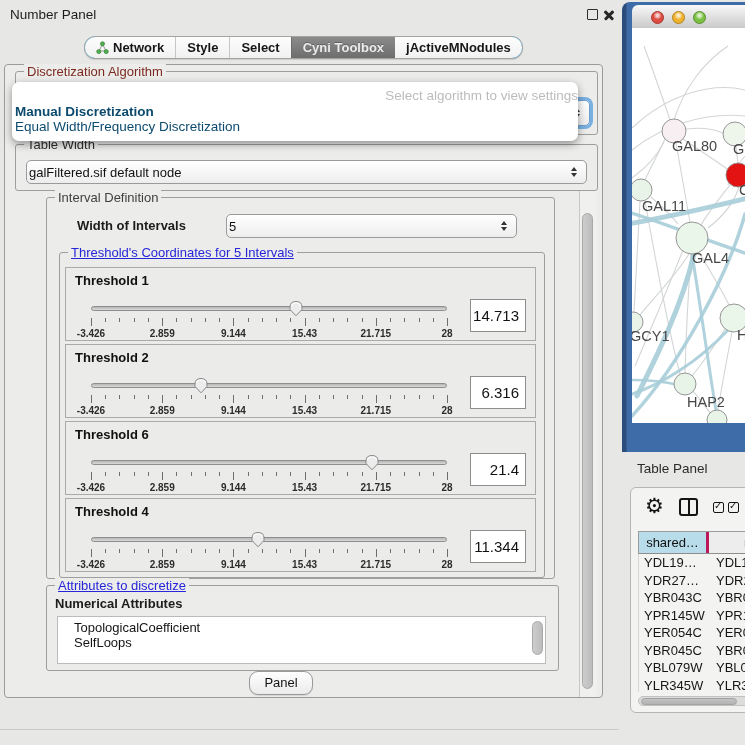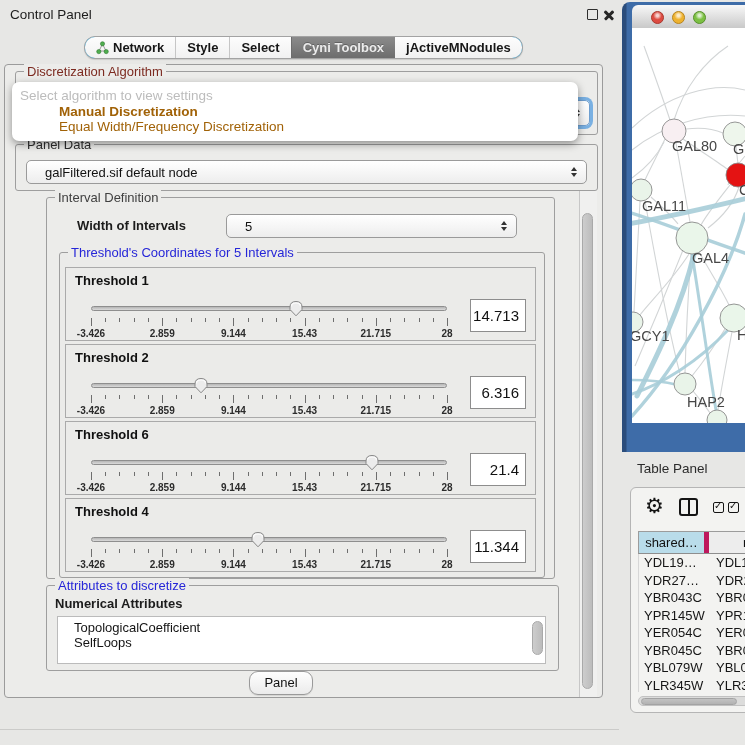--- a/index.html
+++ b/index.html
@@ -20,35 +20,35 @@
   .seg{display:flex;align-items:center;gap:4px;padding:0 11px;font-size:13px;font-weight:bold;color:#161616;background:linear-gradient(#fdfdfd,#f1f1f1);border-left:1px solid #c6c6c6;white-space:nowrap;cursor:default;}
   .seg:first-child{border-left:none;}
   .seg.selected{background:linear-gradient(#8b8b8b,#6d6d6d);color:#ececec;border-left-color:#6d6d6d;text-shadow:0 -1px 0 rgba(0,0,0,.25);}
   .seg.selected + .seg{border-left:none;}
 
   
   .main-panel{position:absolute;left:4px;top:64px;width:599px;height:634px;background:#ececea;border:1px solid #9b9b9b;border-radius:4px;box-sizing:border-box;}
   .group{position:absolute;border:1px solid #9e9e9e;border-radius:3px;background:#ececea;}
   .gt{position:absolute;top:-8px;left:8px;background:#ececea;padding:0 3px;font-size:13px;line-height:15px;white-space:nowrap;}
   .t-green{color:#404040;}
-  .t-blue{color:#2626d8;}
+  .t-blue{color:#2626d8;text-decoration:underline;}
   .t-maroon{color:#7c2a20;}
   .t-dark{color:#2e2e2e;}
 
-  .combo{position:absolute;background:linear-gradient(#ffffff,#ededed);border:1px solid #9a9a9a;border-radius:5px;box-sizing:border-box;font-size:13px;color:#111;display:flex;align-items:center;padding-left:18px;cursor:default;}
+  .combo{position:absolute;background:linear-gradient(#ffffff,#ededed);border:1px solid #9a9a9a;border-radius:5px;box-sizing:border-box;font-size:13px;color:#111;display:flex;align-items:center;padding-left:2px;cursor:default;}
   .combo.focused{box-shadow:0 0 0 3px #79b0e2;border-color:#6f9fd0;}
   .updown{position:absolute;right:9px;top:50%;transform:translateY(-50%);display:flex;flex-direction:column;gap:2px;}
   .updown i{display:block;width:0;height:0;border-left:3.5px solid transparent;border-right:3.5px solid transparent;}
   .updown .up{border-bottom:4px solid #333;}
   .updown .down{border-top:4px solid #333;}
 
   
   .popup{position:absolute;left:12px;top:82px;width:566px;height:59px;background:#fff;border-radius:7px;box-shadow:0 3px 8px rgba(0,0,0,.4);z-index:50;overflow:hidden;}
-  .popup .hint{position:absolute;left:8px;right:0;top:6px;text-align:left;color:#bcbcbc;font-size:13.5px;}
-  .popup .pitem{position:absolute;left:3px;font-size:13.5px;color:#a16207;white-space:nowrap;margin-left:44px;}
+  .popup .hint{position:absolute;left:8px;right:0;top:6px;text-align:right;color:#bcbcbc;font-size:13.5px;}
+  .popup .pitem{position:absolute;left:3px;font-size:13.5px;color:#0c4a6e;white-space:nowrap;}
 
   
   .vscroll{position:absolute;background:#f0f0ef;border-left:1px solid #c7c7c7;}
   .vthumb{position:absolute;left:2px;width:11px;background:linear-gradient(90deg,#cdcdcd,#bcbcbc);border:1px solid #a9a9a9;border-radius:6px;box-sizing:border-box;}
   .hscroll{position:absolute;background:#dcdcdb;border:1px solid #c2c2c2;border-radius:5px;box-sizing:border-box;}
   .hthumb{position:absolute;top:1px;height:7px;background:linear-gradient(#c3c3c3,#b2b2b2);border:1px solid #a3a3a3;border-radius:4px;box-sizing:border-box;}
 
   
   .tpanel{position:absolute;left:5px;width:471px;height:74px;border:1px solid #aaaaaa;background:#ebebe9;box-sizing:border-box;}
   .tpanel .tlabel{position:absolute;left:9px;top:5px;font-weight:bold;font-size:13px;color:#101010;}
@@ -83,34 +83,34 @@
   .tpanel-box{position:absolute;left:630px;top:487px;width:122px;height:226px;background:#f3f3f1;border:1px solid #b5b5b5;border-radius:6px;box-sizing:border-box;overflow:hidden;}
   .gear{position:absolute;left:14px;top:6px;font-size:21px;color:#141414;}
   .split-icon{position:absolute;left:48px;top:10px;width:19px;height:18px;border:2px solid #141414;border-radius:3px;box-sizing:border-box;}
   .split-icon i{position:absolute;left:50%;top:0;width:2px;height:100%;background:#141414;transform:translateX(-50%);}
   .cb{position:absolute;top:14px;width:11px;height:11px;border:1.6px solid #141414;border-radius:2px;box-sizing:border-box;}
   .cb span{position:absolute;left:0px;top:-3px;font-size:10px;font-weight:bold;color:#141414;}
   .cb1{left:82px;} .cb2{left:97px;}
 
   .grid{position:absolute;left:7px;top:43px;width:160px;height:164px;overflow:hidden;font-size:13px;}
   .grid-header{display:flex;height:23px;border:1px solid #9c9c9c;border-bottom:1px solid #8e8e8e;box-sizing:border-box;}
-  .gh-cell{display:flex;align-items:center;justify-content:center;border-right:5px solid #be185d;box-sizing:border-box;color:#111;background:#ededed;}
+  .gh-cell{display:flex;align-items:center;justify-content:center;border-right:3px solid #be185d;box-sizing:border-box;color:#111;background:#ededed;}
   .gh-cell.sel{background:#b9dcea;}
   .grid-rows{overflow:hidden;height:138px;border-left:1px solid #d7d7d7;}
   .grow{display:flex;height:17.5px;align-items:center;color:#161616;}
   .gcell{overflow:hidden;white-space:nowrap;box-sizing:border-box;}
 
   svg text{font-family:"Liberation Sans","DejaVu Sans",sans-serif;}
 </style>
 </head>
 <body>
 
 <div id="app">
 
-  <div class="cp-title">Control Panel</div>
+  <div class="cp-title">Number Panel</div>
   <div class="win-btn min-box"></div>
   <div class="win-btn close-x">
       <i></i>
       <i></i>
     </div>
 
   <div class="seg-group" style="left:84px;top:36px;" id="top-tabs">
       <div class="seg">
         <svg width="13" height="14" viewBox="0 0 13 14">
           <path d="M6.5,3 L3,10 M6.5,3 L10,10 M3,10 L10,10" stroke="#9a9a9a" stroke-width="1" fill="none"></path>
@@ -140,21 +140,21 @@
       <span class="gt t-maroon">Discretization Algorithm</span>
       <div class="combo focused" style="left:8px;top:28px;width:566px;height:26px;">
         <span class="updown">
             <i class="up"></i>
             <i class="down"></i>
           </span>
       </div>
     </div>
 
     <div class="group" style="left:10px;top:79px;width:581px;height:45px;">
-      <span class="gt t-dark">Panel Data</span>
+      <span class="gt t-dark">Table Width</span>
       <div class="combo" style="left:10px;top:15px;width:561px;height:24px;">
         <span>galFiltered.sif default node</span>
         <span class="updown">
             <i class="up"></i>
             <i class="down"></i>
           </span>
       </div>
     </div>
 
     <div class="group" style="left:41px;top:132px;width:507px;height:380px;">

